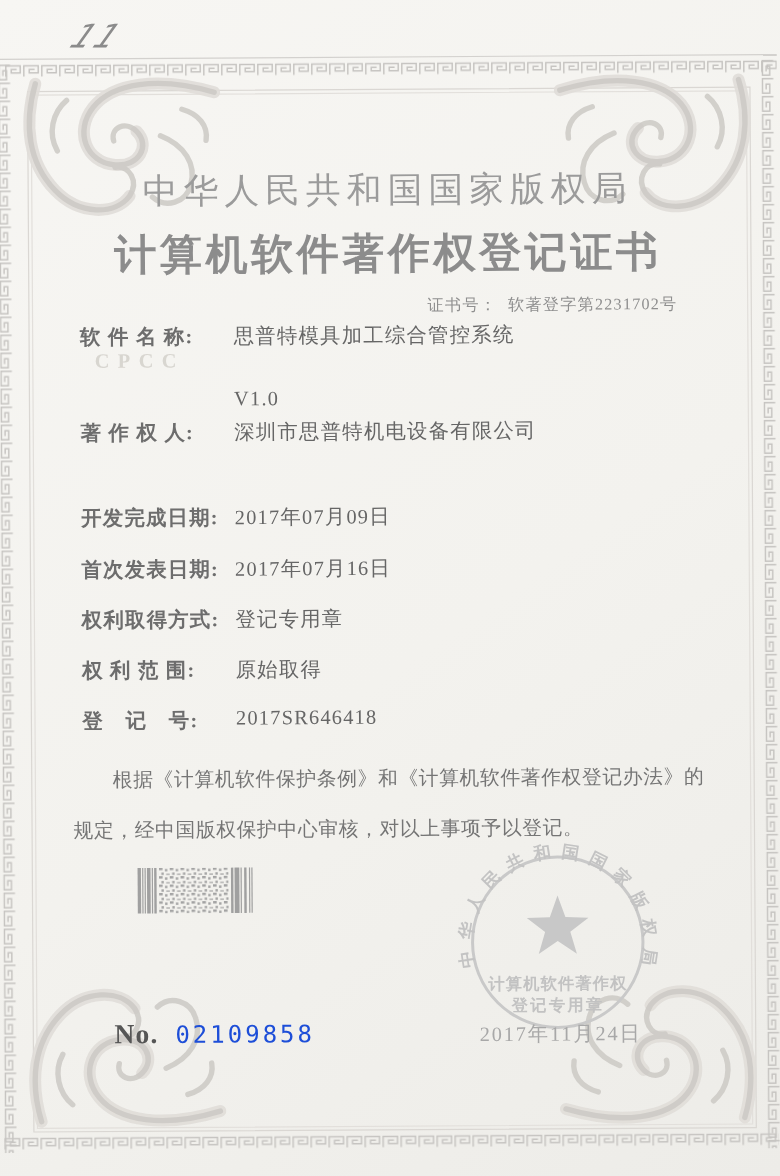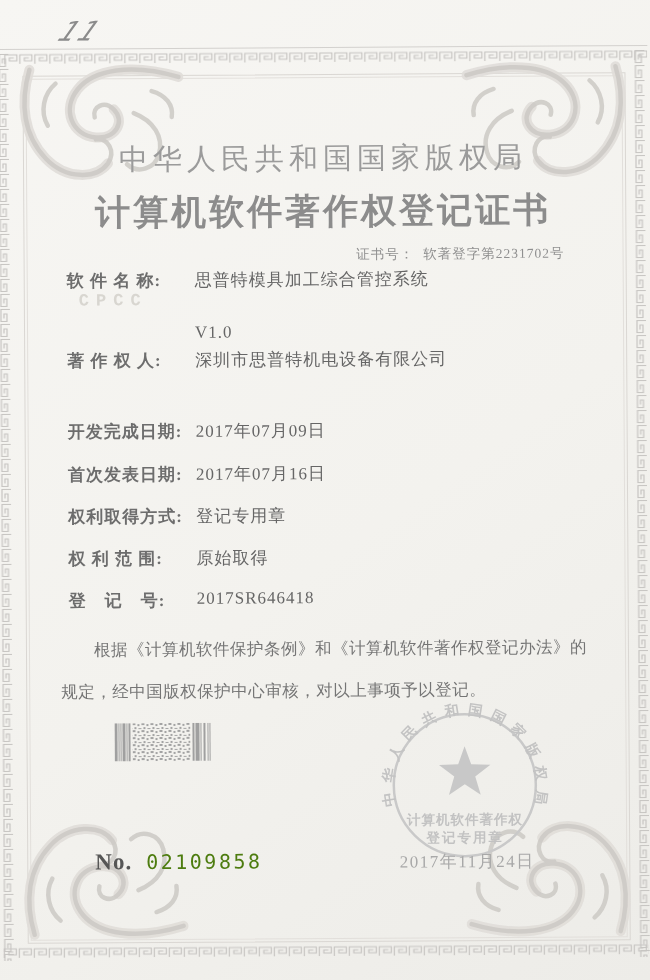--- a/index.html
+++ b/index.html
@@ -39,21 +39,21 @@
   }
   .certno{
     position:absolute;right:84px;top:246px;font-size:13.5px;color:#8f8f8f;
     letter-spacing:1px;white-space:nowrap;
   }
   .certno .cl{margin-right:9px;}
 
   .watermark{
     position:absolute;left:80px;top:290px;font-size:17px;font-weight:bold;
     letter-spacing:7px;color:rgba(196,193,186,0.6);
-    font-family:Liberation Mono, monospace;
+    font-family:Liberation Serif, serif;
   }
 
   .row{position:absolute;left:68px;white-space:nowrap;font-size:17px;color:#696969;}
   .row .lbl{
     display:inline-block;width:128px;color:#6d6d6d;font-weight:600;letter-spacing:1px;
     vertical-align:top;
   }
   .row .val{letter-spacing:1px;color:#666;}
   .val2{position:absolute;left:196px;top:296px;font-size:17px;color:#666;letter-spacing:1px;margin-top:26px;}
 
@@ -62,21 +62,21 @@
     font-size:16.5px;color:#757575;letter-spacing:0.5px;line-height:42px;
   }
   .statement .l1{padding-left:33px;}
 
   .barcode{position:absolute;left:113px;top:722px;}
   .sealwrap{position:absolute;left:361px;top:696px;}
 
   .serial{position:absolute;left:93px;top:848px;white-space:nowrap;}
   .serial .no{font-size:23px;font-weight:bold;color:#565656;letter-spacing:1px;}
   .serial .num{
-    font-size:20px;color:#4d7c0f;letter-spacing:2.5px;margin-left:14px;
+    font-size:20px;color:#1d4ed8;letter-spacing:2.5px;margin-left:14px;
     font-family:"DejaVu Sans Mono","Liberation Mono",monospace;
   }
 </style>
 </head>
 <body>
 
 <div class="page">
 <div class="tilt">
 
   <svg width="0" height="0" style="position:absolute" aria-hidden="true">

